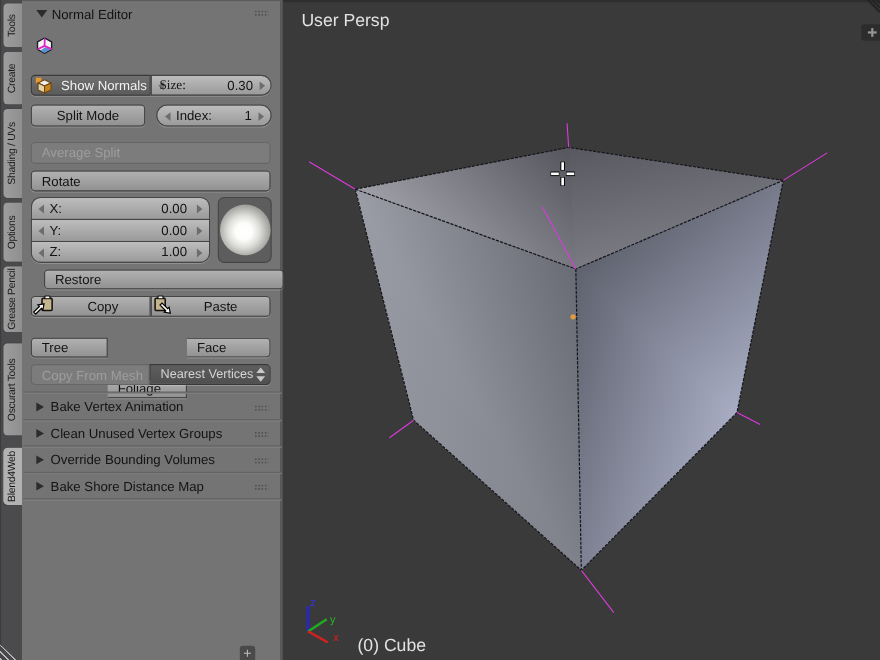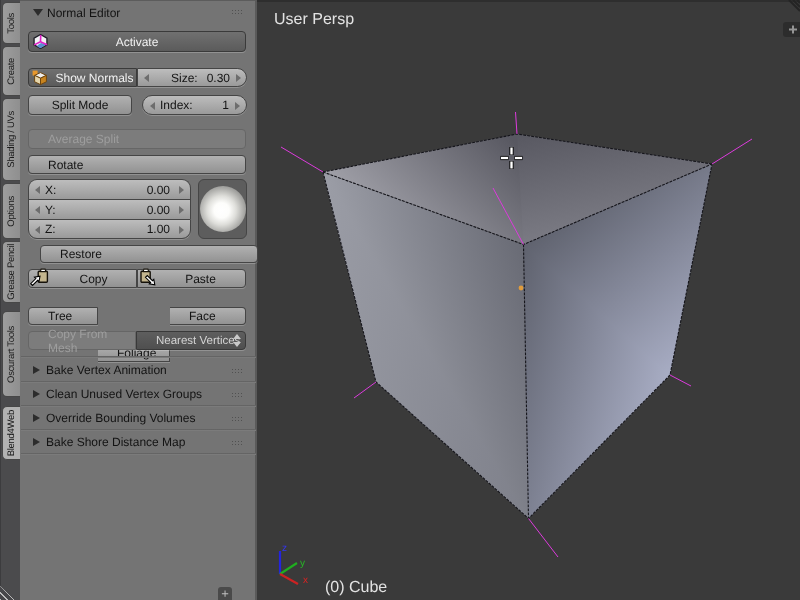--- a/index.html
+++ b/index.html
@@ -8,21 +8,21 @@
 .tab{position:absolute;left:2px;width:18px;box-sizing:border-box;background:linear-gradient(to right,#9d9d9d,#8f8f8f);border:1px solid #474747;border-right:none;border-radius:5px 0 0 5px;color:#1b1b1b;font-size:9.5px;letter-spacing:-0.3px;display:flex;align-items:center;justify-content:center;}
 .tab span{writing-mode:vertical-rl;transform:rotate(180deg);white-space:nowrap;}
 .tab.active{background:#b2b2b2;color:#161616;}
 #panel{position:absolute;left:20px;top:0;width:235px;height:600px;background:#747474;border-top:1px solid #5c5c5c;box-sizing:border-box;}
 #pright{position:absolute;left:255px;top:0;width:2px;height:600px;background:#5a5a5a;}
 .btn{position:absolute;box-sizing:border-box;border:1px solid #454545;border-radius:4px;background:linear-gradient(#b1b1b1,#929292);font-size:12px;color:#131313;display:flex;align-items:center;justify-content:center;box-shadow:0 1px 0 rgba(255,255,255,0.22);}
 .field{background:linear-gradient(#bdbdbd,#9a9a9a);}
 .dark{background:linear-gradient(#707070,#5b5b5b);color:#f2f2f2;border-color:#3a3a3a;}
 .dis{background:#7c7c7c;border-color:#666;color:#9e9e9e;box-shadow:none;}
 .menu{background:linear-gradient(#5e5e5e,#4f4f4f);color:#d4d4d4;border-color:#393939;}
-.lal{justify-content:flex-start;padding-left:19px;}
+.lal{justify-content:flex-start;padding-left:9px;}
 .arrL{position:absolute;width:0;height:0;border-top:4px solid transparent;border-bottom:4px solid transparent;border-right:5px solid #6d6d6d;}
 .arrR{position:absolute;width:0;height:0;border-top:4px solid transparent;border-bottom:4px solid transparent;border-left:5px solid #6d6d6d;}
 .tri-down{position:absolute;width:0;height:0;border-left:5px solid transparent;border-right:5px solid transparent;border-top:7px solid #2c2c2c;}
 .tri-right{position:absolute;width:0;height:0;border-top:4.5px solid transparent;border-bottom:4.5px solid transparent;border-left:7px solid #2c2c2c;}
 .phead{position:absolute;font-size:12px;color:#131313;}
 .sep{position:absolute;left:21px;width:235px;height:2px;background:linear-gradient(#595959,#868686);}
 .grip{position:absolute;width:13px;height:6px;background-image:radial-gradient(circle,#515151 35%, transparent 40%);background-size:3px 3px;}
 .vtext{position:absolute;color:#e2e2e2;font-size:16px;}
 svg{position:absolute;left:0;top:0;}
 </style>
@@ -143,39 +143,38 @@
   <div class="tab active" style="top:406px;height:54px;">
       <span>Blend4Web</span>
     </div>
 
   <div id="panel"></div>
   <div id="pright"></div>
   <div class="tri-down" style="left:33px;top:9px;"></div>
   <div class="phead" style="left:47px;top:6px;">Normal Editor</div>
   <div class="grip" style="left:231px;top:9px;"></div>
 
-  <div class="btn dark" style="left:28px;top:31px;width:218px;height:21px;">Activate</div>
   <svg style="left:33px;top:34px;" width="15" height="15" viewBox="0 0 14 14">
     <polygon points="7,0.5 13,3.8 13,10.2 7,13.5 1,10.2 1,3.8" fill="#f2f2f4" stroke="#1b1b24" stroke-width="1.2"></polygon>
     <polygon points="4.2,10.6 7.5,8.4 12.8,9.9 7,13.3 4.2,11.8" fill="#5b8fd0"></polygon>
     <g stroke="#e020c8" stroke-width="1.5" fill="none" stroke-linecap="round">
         <path d="M7.2,1.5 L7,7.2 M7,7.2 L1.6,9.9 M7,7.2 L12.6,9.7"></path>
       </g>
   </svg>
 
   <div class="btn dark" style="left:28px;top:68px;width:109px;height:19px;border-radius:4px 0 0 4px;padding-left:24px;">Show Normals</div>
   <svg style="left:32px;top:70px;" width="16" height="16" viewBox="0 0 16 16">
     <rect x="0.6" y="0.6" width="5" height="5" fill="#e8982c"></rect>
     <polygon points="8.5,2.6 14.4,5.4 8.5,8.2 2.6,5.4" fill="#eeeeee" stroke="#6e4610" stroke-width="1"></polygon>
     <polygon points="2.6,5.4 8.5,8.2 8.5,14.6 2.6,11.8" fill="#e4d4aa" stroke="#6e4610" stroke-width="1"></polygon>
     <polygon points="8.5,8.2 14.4,5.4 14.4,11.8 8.5,14.6" fill="#c8841f" stroke="#6e4610" stroke-width="1"></polygon>
   </svg>
   <div class="btn field" style="left:137px;top:68px;width:110px;height:19px;border-radius:0 10px 10px 0;">
     <div class="arrL" style="left:6px;top:5px;"></div>
-    <div style="position:absolute;left:33px;">Size:</div>
+    <div style="position:absolute;left:7px;font-family:Liberation Serif, serif;">Size:</div>
     <div style="position:absolute;right:16px;">0.30</div>
     <div class="arrR" style="right:5px;top:5px;"></div>
   </div>
 
   <div class="btn" style="left:28px;top:95px;width:104px;height:20px;">Split Mode</div>
   <div class="btn field" style="left:142px;top:95px;width:105px;height:20px;border-radius:10px;">
     <div class="arrL" style="left:7px;top:6px;"></div>
     <div style="position:absolute;left:17px;">Index:</div>
     <div style="position:absolute;right:17px;">1</div>
     <div class="arrR" style="right:6px;top:6px;"></div>

